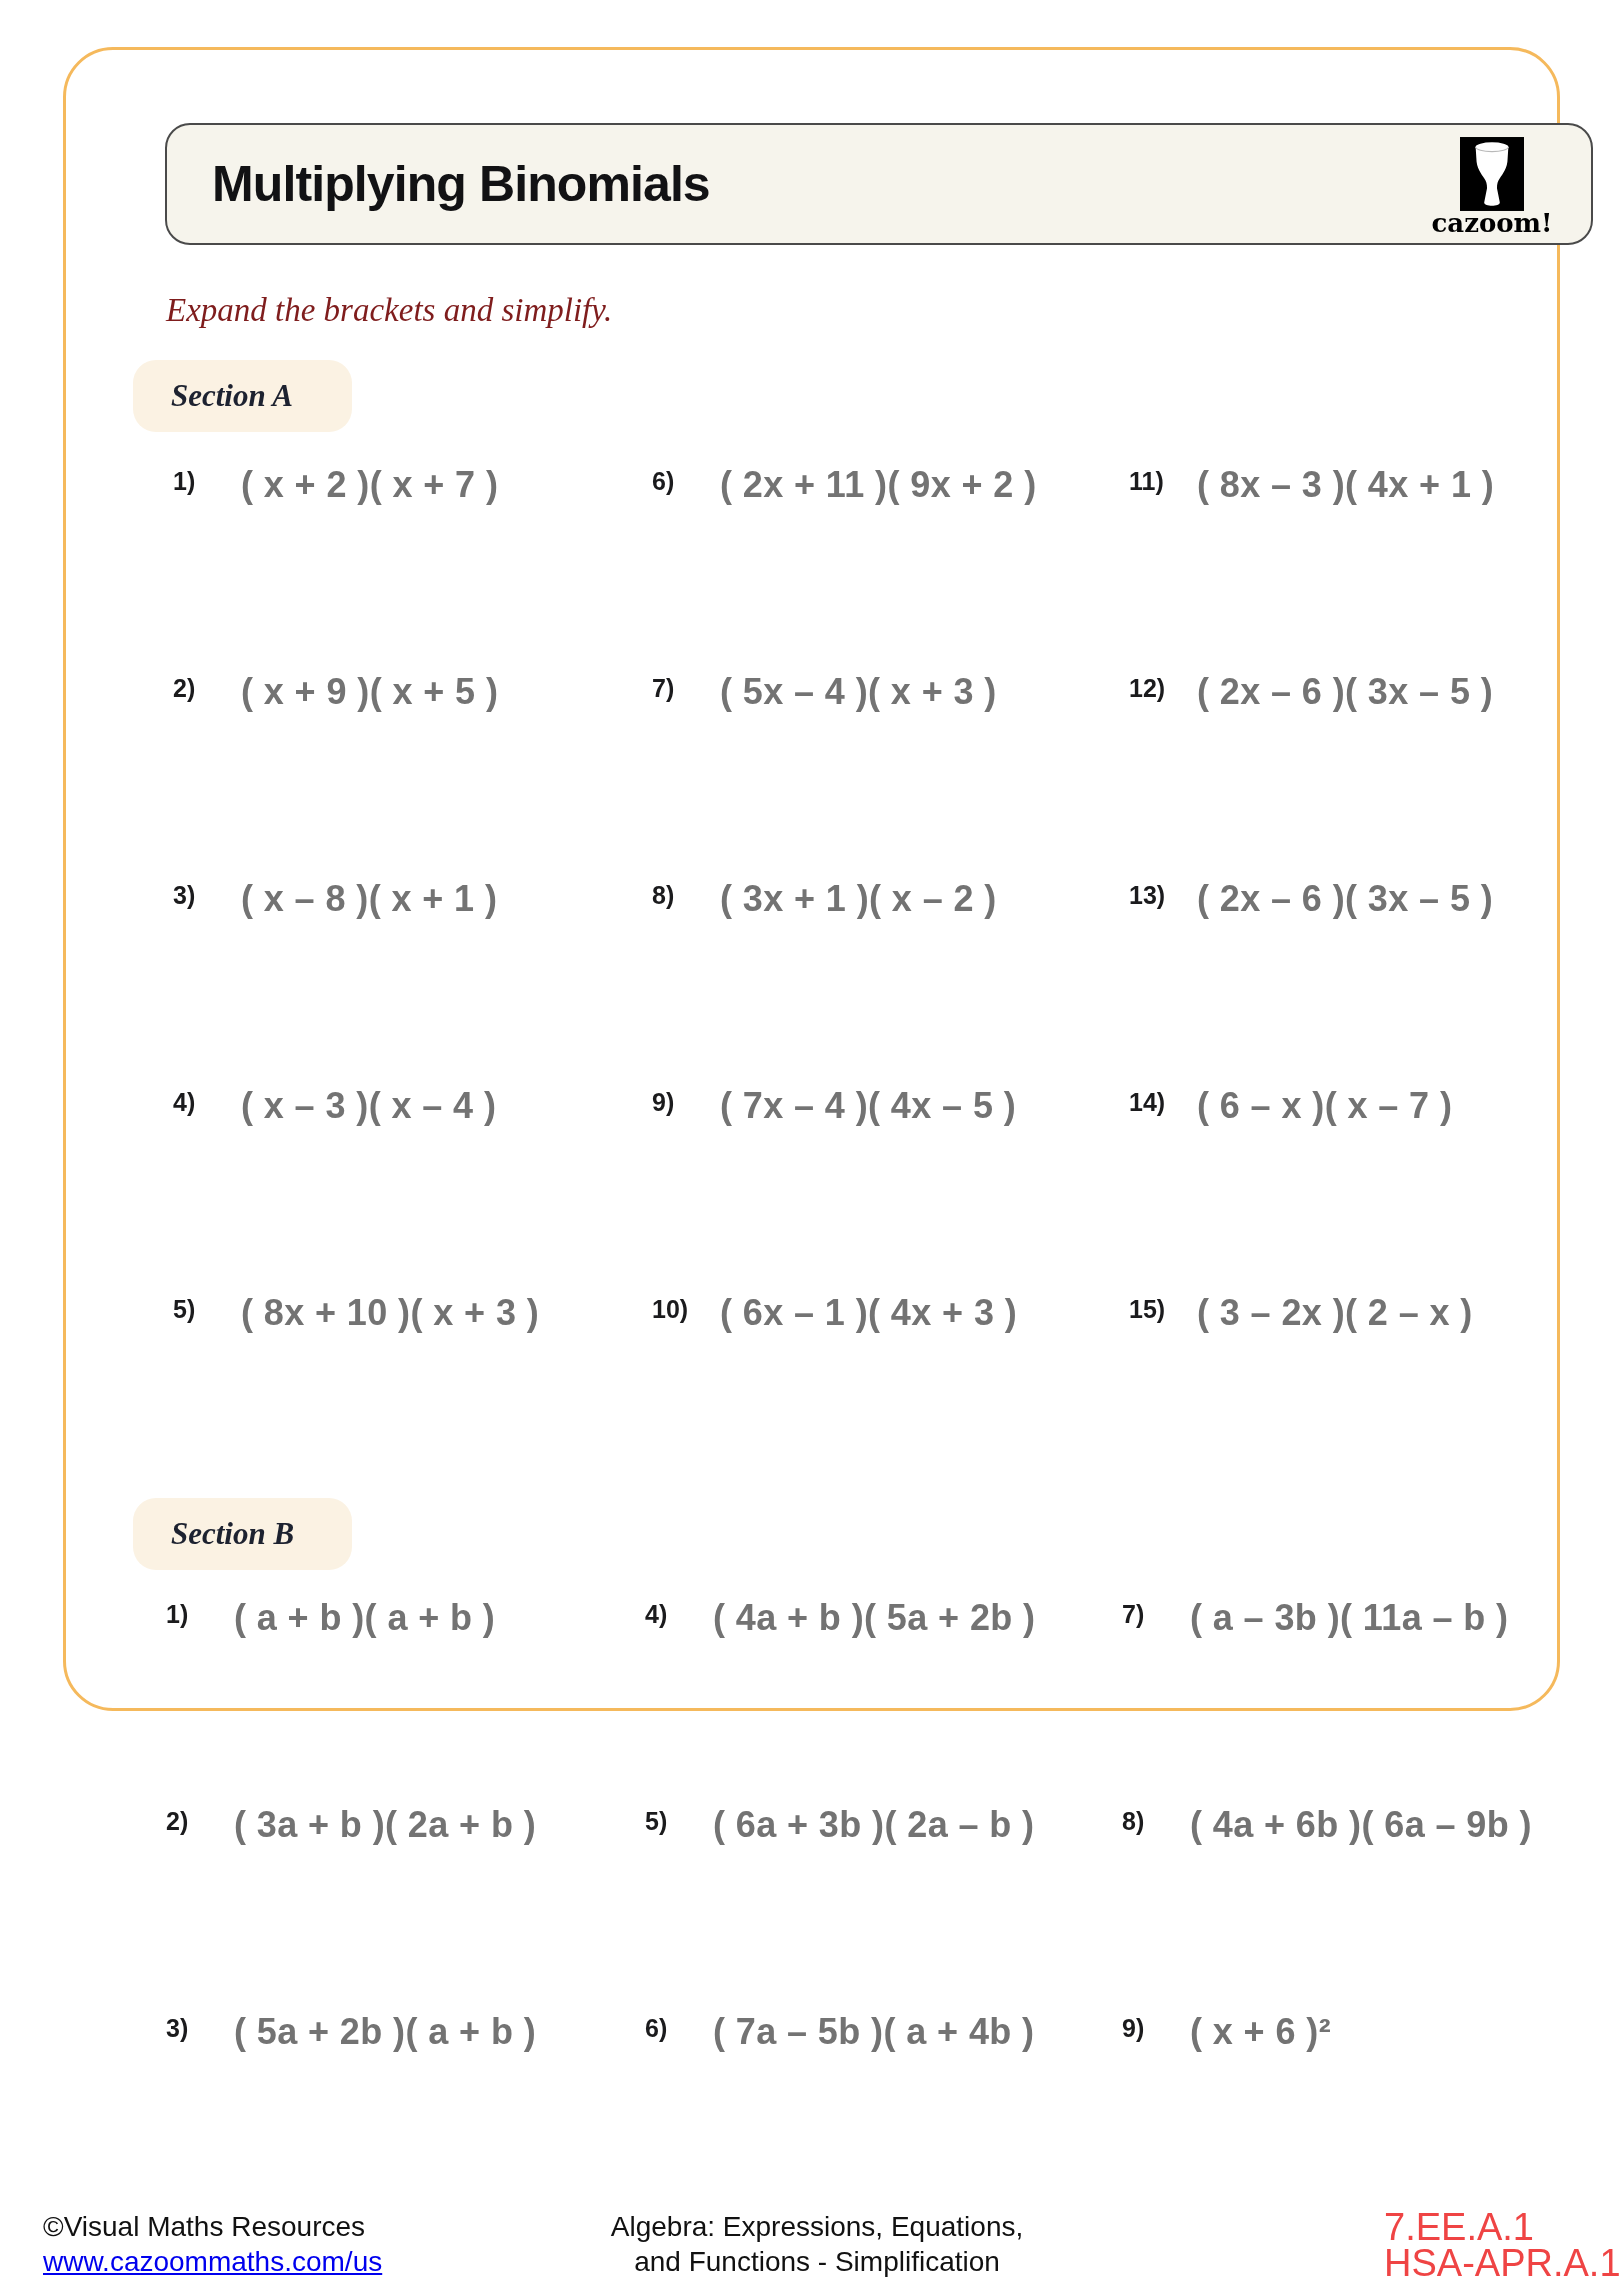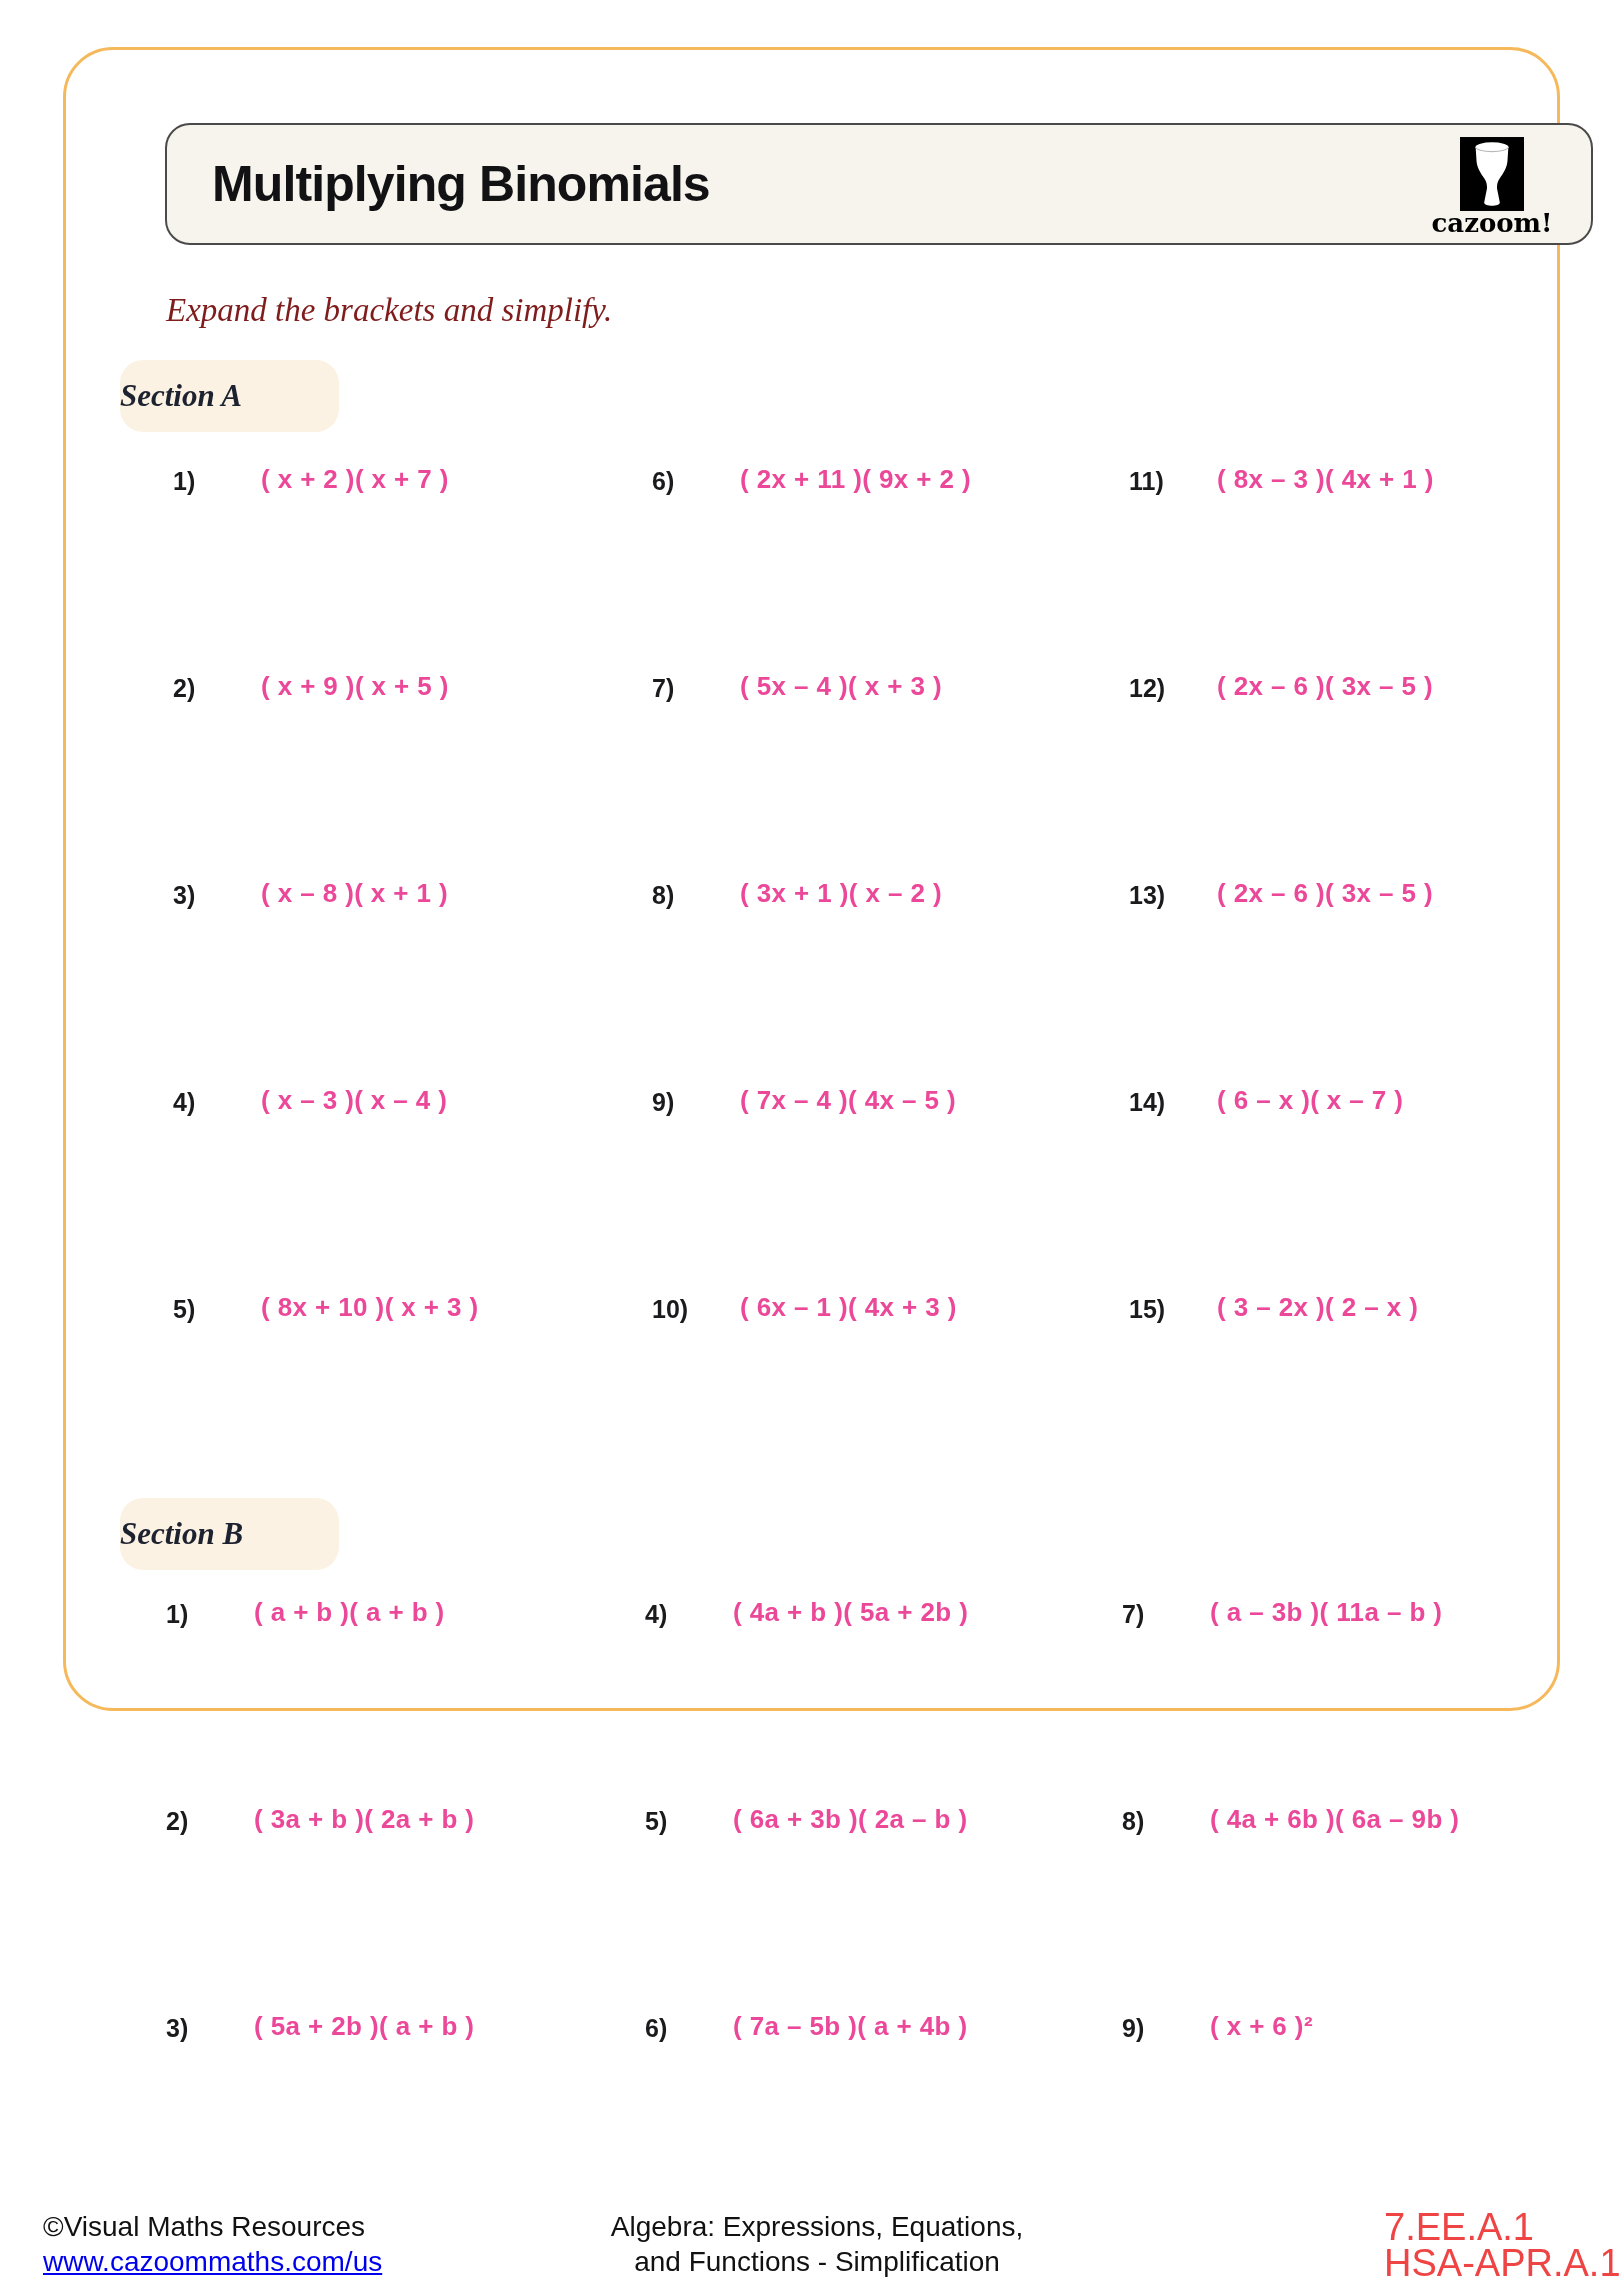--- a/index.html
+++ b/index.html
@@ -33,45 +33,44 @@
     font-family:"DejaVu Serif",serif;font-weight:700;font-size:26px;color:#000;
     margin-top:-3.6px;letter-spacing:0px;
   }
 
   .instruction{
     position:absolute;left:100px;top:242px;
     font-family:"Liberation Serif",serif;font-style:italic;font-size:33px;color:#7f1d1d;
   }
 
   .pill{
-    position:absolute;left:54px;width:219px;height:72px;
+    position:absolute;left:67px;width:219px;height:72px;
     background:var(--pillbg);border-radius:23px;
-    display:flex;align-items:center;
+    display:flex;align-items:center;padding-left:38px;
     font-family:"Liberation Serif",serif;font-style:italic;font-weight:700;
     font-size:31px;color:#1d2230;
   }
   #pillA{top:310px;}
   #pillB{top:1448px;}
 
   .problems{
     position:absolute;display:grid;grid-auto-flow:column;
     grid-template-columns:479px 477px 1fr;
   }
   #problemsA{left:107px;top:414px;grid-template-rows:repeat(5,207px);}
   #problemsB{left:100px;top:1547px;grid-template-rows:repeat(3,207px);}
 
   .problem{display:flex;align-items:flex-start;}
   .pnum{
     flex:none;width:68px;font-weight:700;font-size:25px;color:#1b1b1d;
     padding-top:2.7px;
   }
   .pexpr{
-    font-weight:700;font-size:26px;color:#ec4899;letter-spacing:0.4px;
+    font-weight:700;font-size:36px;color:#737373;letter-spacing:0.4px;
     white-space:nowrap;
-    margin-left:20px;
   }
 
   .footer-left{position:absolute;left:43px;top:2209px;font-size:28px;line-height:35px;color:#111;}
   .footer-left a{color:var(--link);text-decoration:underline;cursor:pointer;}
   .footer-center{
     position:absolute;left:817px;top:2209px;transform:translateX(-50%);
     text-align:center;font-size:28px;line-height:35px;color:#111;white-space:nowrap;
   }
   .footer-right{position:absolute;left:1384px;top:2209px;font-size:38px;line-height:36px;color:#ef4444;}
 </style>

